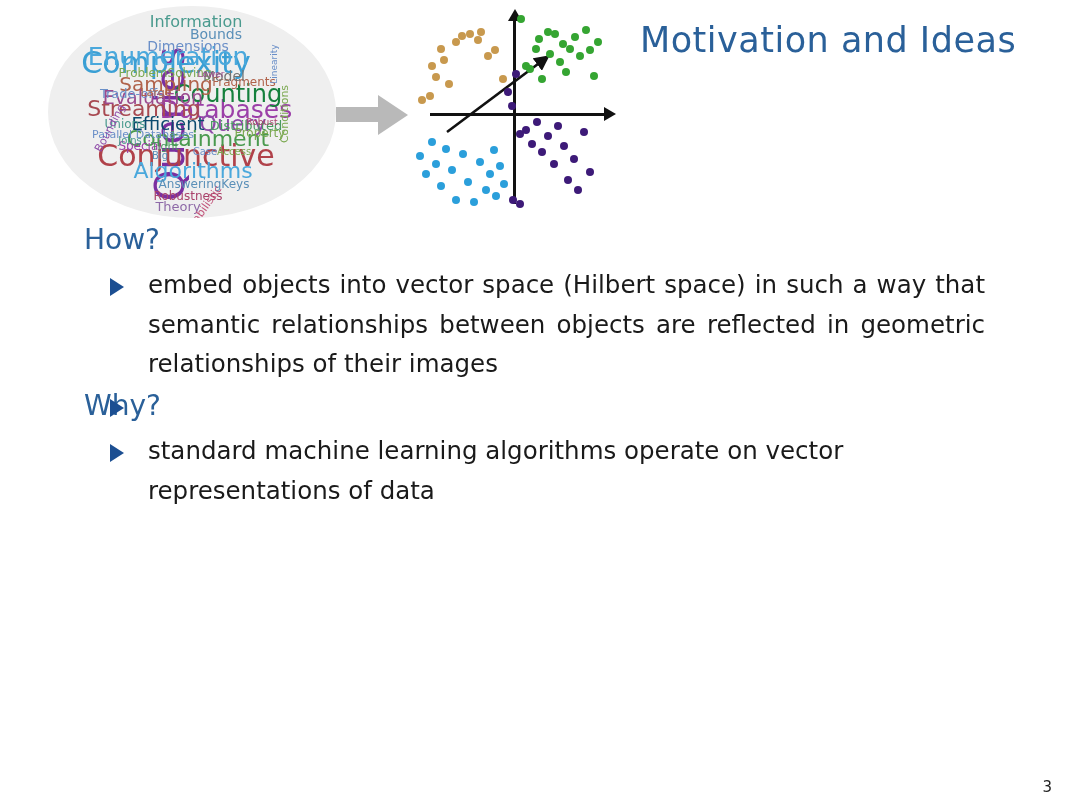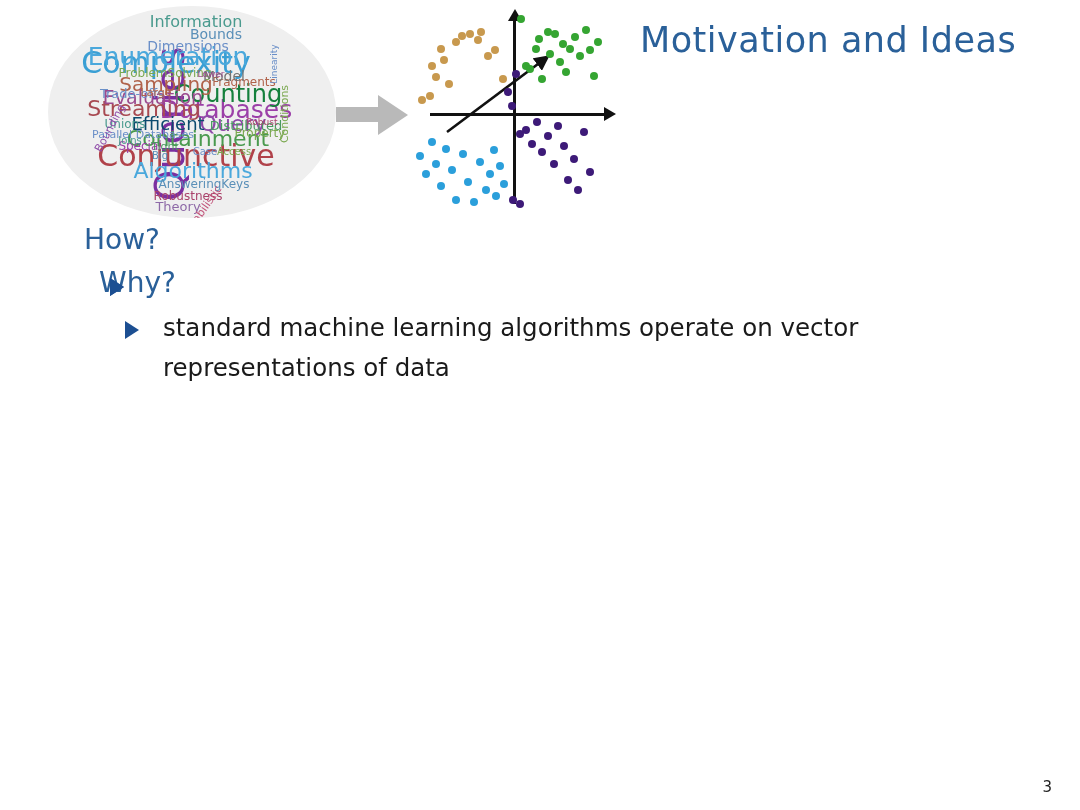--- a/index.html
+++ b/index.html
@@ -190,21 +190,20 @@
     width: 0;
     height: 0;
     border-top: 9px solid transparent;
     border-bottom: 9px solid transparent;
     border-left: 14px solid #1c4f92;
   }
   .bullet-text {
     display: block;
   }
   .section-why {
-    padding-left: 15px;
   }
   .section-why .bullet {
     text-align: left;
   }
 
   
   .page-number {
     position: absolute;
     right: 28px;
     bottom: 14px;
@@ -355,20 +354,21 @@
 
     <div class="slide-title">Motivation and Ideas</div>
   </div>
 
   <div class="content" id="content">
       <div class="section">
         <div class="section-heading">How?</div>
         <ul class="bullets">
           <li class="bullet">
             <span class="bullet-marker"></span>
+            <span class="bullet-text">embed objects into vector space (Hilbert space) in such a way that semantic relationships between objects are reflected in geometric relationships of their images</span>
           </li>
           <li class="bullet">
             <span class="bullet-marker"></span>
           </li>
         </ul>
       </div>
       <div class="section section-why">
         <div class="section-heading">Why?</div>
         <ul class="bullets">
           <li class="bullet">

